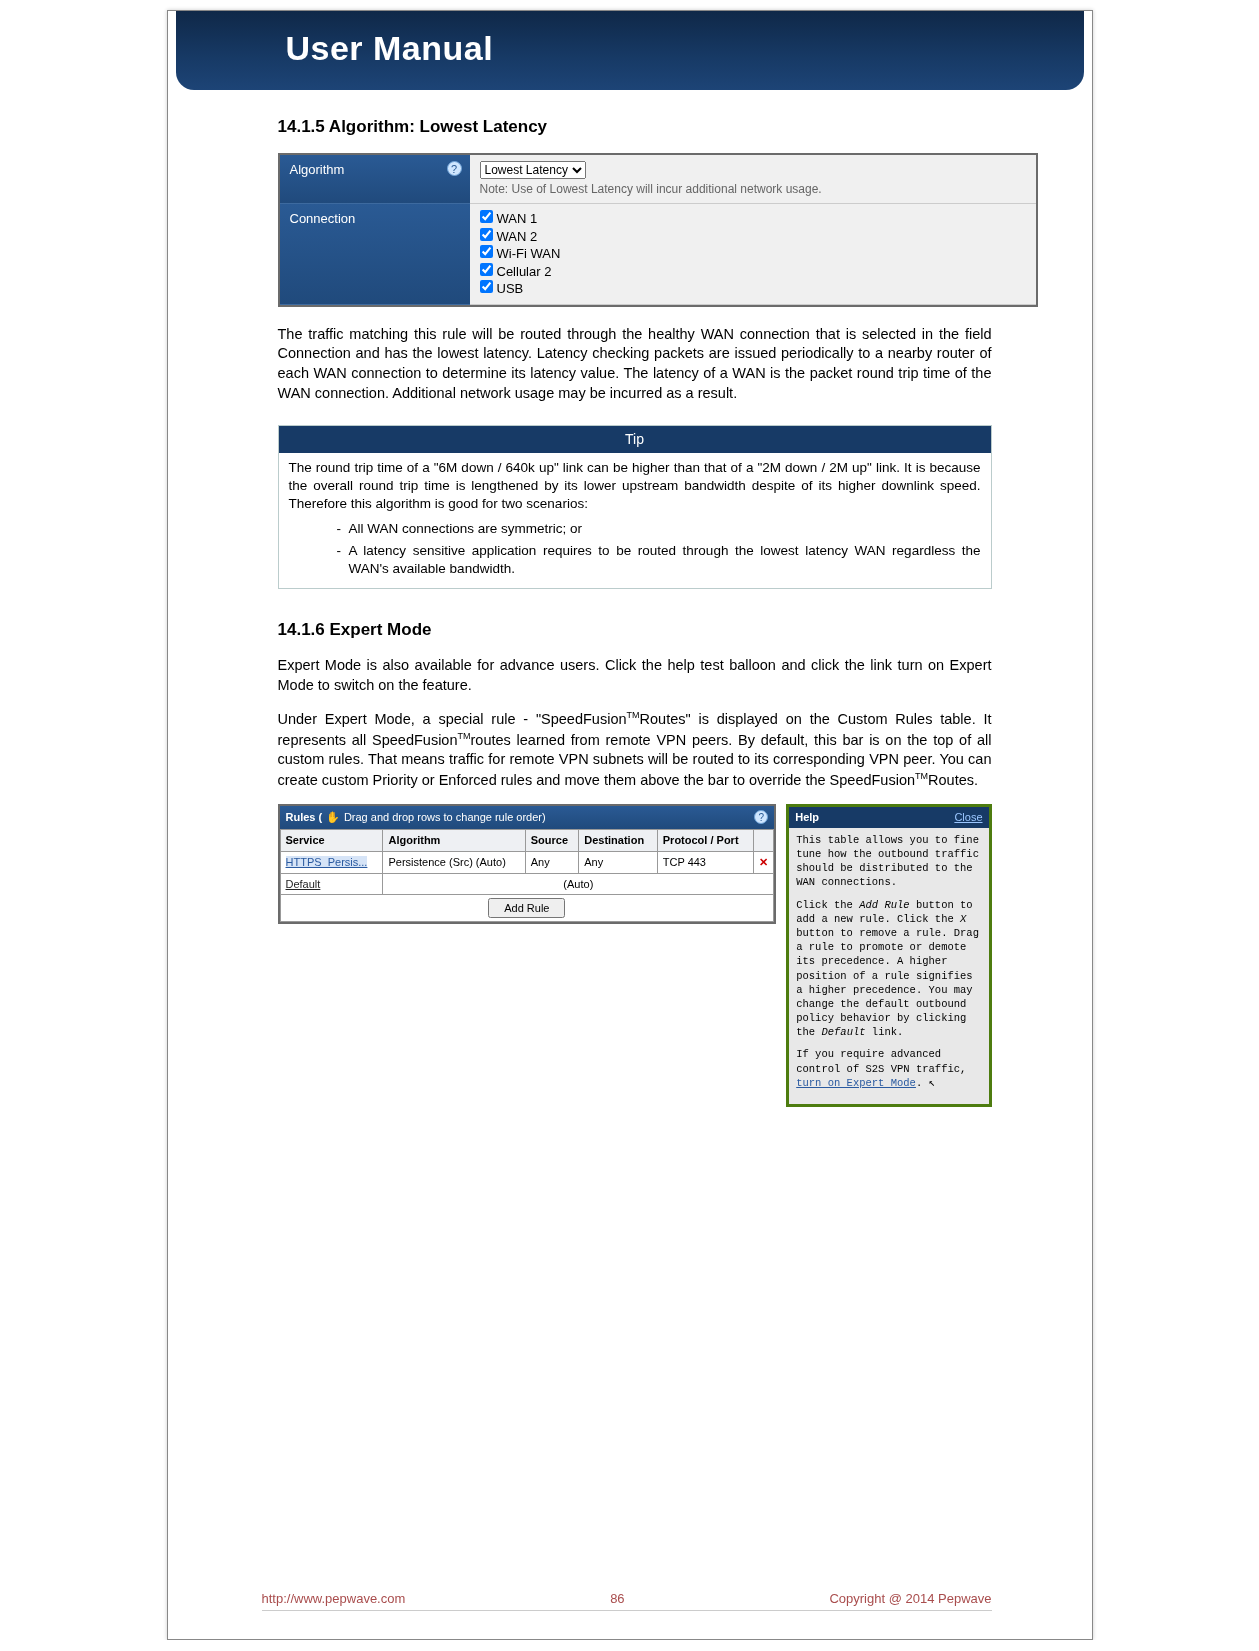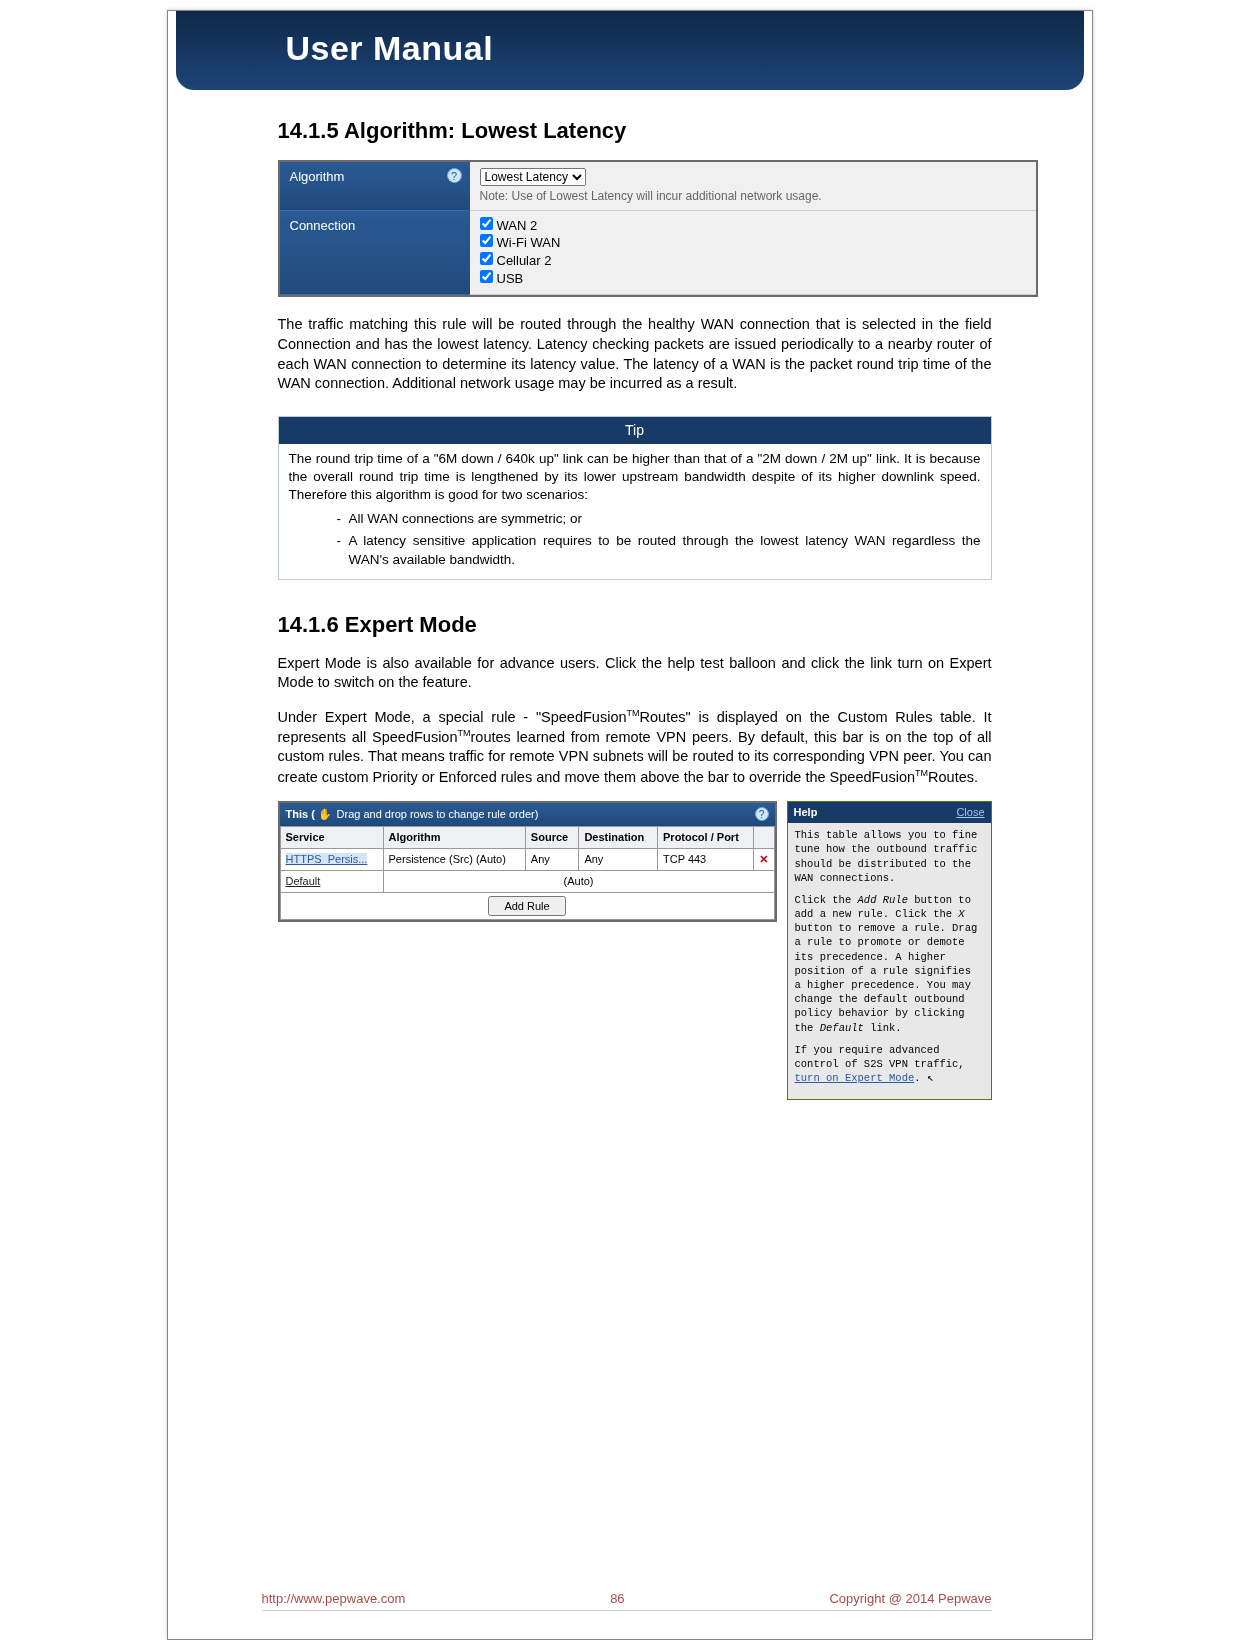--- a/index.html
+++ b/index.html
@@ -29,21 +29,21 @@
   }
   .header-banner h1 { font-size: 34px; font-weight: 700; letter-spacing: .5px; }
   .header-sub { font-size: 20px; margin-top: 6px; letter-spacing: 2px; }
   .header-sub b { font-style: italic; font-weight: 800; letter-spacing: 1px; }
   .header-sub span.light { font-weight: 300; }
   .content {
     padding: 18px 100px 0 110px;
     font-size: 14.5px;
     line-height: 1.35;
   }
-  h2 { font-size: 22px; font-weight: bold; margin: 8px 0 14px; }
+  h2 { font-size: 17px; font-weight: bold; margin: 8px 0 14px; }
   .algo-box { border: 2px solid #6b6b6b; width: 760px; margin: 0 auto 18px; font-size: 13px; }
   .algo-row { display: flex; }
   .algo-label {
     width: 190px;
     background: linear-gradient(180deg,#2a5a94,#204a7c);
     color: #fff; padding: 6px 10px;
     border-bottom: 1px solid #3d6a9f;
     position: relative;
   }
   .algo-label .help {
@@ -81,21 +81,21 @@
   table.rt th, table.rt td { border:1px solid #999; padding:3px 5px; background:#fff; }
   table.rt th { background:#eef0f3; font-weight:bold; text-align:left; font-size:11px; }
   .svc-link { color:#2a5aa0; text-decoration:underline; background:#d6e4f7; }
   .del-x { color:#c00; font-weight:bold; cursor:pointer; }
   .default-row td { background:#e8e8e8; }
   .default-row .def-link { color:#222; text-decoration:underline; }
   .addrule-row td { text-align:center; padding:5px; }
   .addrule-row button { font-size:11px; padding:2px 14px; }
 
   .help-panel {
-    width:230px; background:#e8e8e8; border:1px solid #4d7c0f;
+    width:230px; background:#e8e8e8; border:3px solid #4d7c0f;
     font-size:10.5px; line-height:1.35; padding:0;
   }
   .help-panel .hp-head {
     background:#173a66; color:#fff; padding:3px 6px;
     display:flex; justify-content:space-between; font-weight:bold; font-size:11px;
   }
   .hp-head .close { color:#9cc7ff; text-decoration:underline; cursor:pointer; font-weight:normal; }
   .help-panel .hp-body { padding:5px 7px;font-family:Liberation Mono, monospace; }
   .hp-body p { margin:0 0 8px; }
   .hp-body i { font-style:italic; }
@@ -132,20 +132,21 @@
         <div class="algo-val">
           <select>
             <option>Lowest Latency</option>
           </select>
           <div class="note">Note: Use of Lowest Latency will incur additional network usage.</div>
         </div>
       </div>
       <div class="algo-row">
         <div class="algo-label" style="padding-bottom:60px">Connection</div>
         <div class="algo-val conn-list">
+          <label><input type="checkbox" checked="" style=""><span>WAN 1</span></label>
           <label><input type="checkbox" checked="" style=""><span>WAN 2</span></label>
           <label><input type="checkbox" checked="" style=""><span>Wi-Fi WAN</span></label>
           <label><input type="checkbox" checked="" style=""><span>Cellular 2</span></label>
           <label><input type="checkbox" checked="" style=""><span>USB</span></label>
         </div>
       </div>
     </div>
 
     <p class="body">The traffic matching this rule will be routed through the healthy WAN connection that is selected in the field Connection and has the lowest latency. Latency checking packets are issued periodically to a nearby router of each WAN connection to determine its latency value. The latency of a WAN is the packet round trip time of the WAN connection. Additional network usage may be incurred as a result.</p>
 
@@ -162,21 +163,21 @@
 
     <h2>14.1.6 Expert Mode</h2>
     <p class="body">Expert Mode is also available for advance users. Click the help test balloon and click the link turn on Expert Mode to switch on the feature.</p>
     <p class="body">
       Under Expert Mode, a special rule - "SpeedFusion<sup>TM</sup>Routes" is displayed on the Custom Rules table. It represents all SpeedFusion<sup>TM</sup>routes learned from remote VPN peers. By default, this bar is on the top of all custom rules. That means traffic for remote VPN subnets will be routed to its corresponding VPN peer. You can create custom Priority or Enforced rules and move them above the bar to override the SpeedFusion<sup>TM</sup>Routes.
     </p>
 
     <div class="expert-img">
       <div class="rules-table">
         <div class="rules-title">
-          <b>This (</b>
+          <b>Rules (</b>
           <span class="hand-icon">✋</span>
           <span>Drag and drop rows to change rule order)</span>
           <span class="help">?</span>
         </div>
         <table class="rt">
           <tbody>
               <tr>
             <th>Service</th>
             <th>Algorithm</th>
             <th>Source</th>

